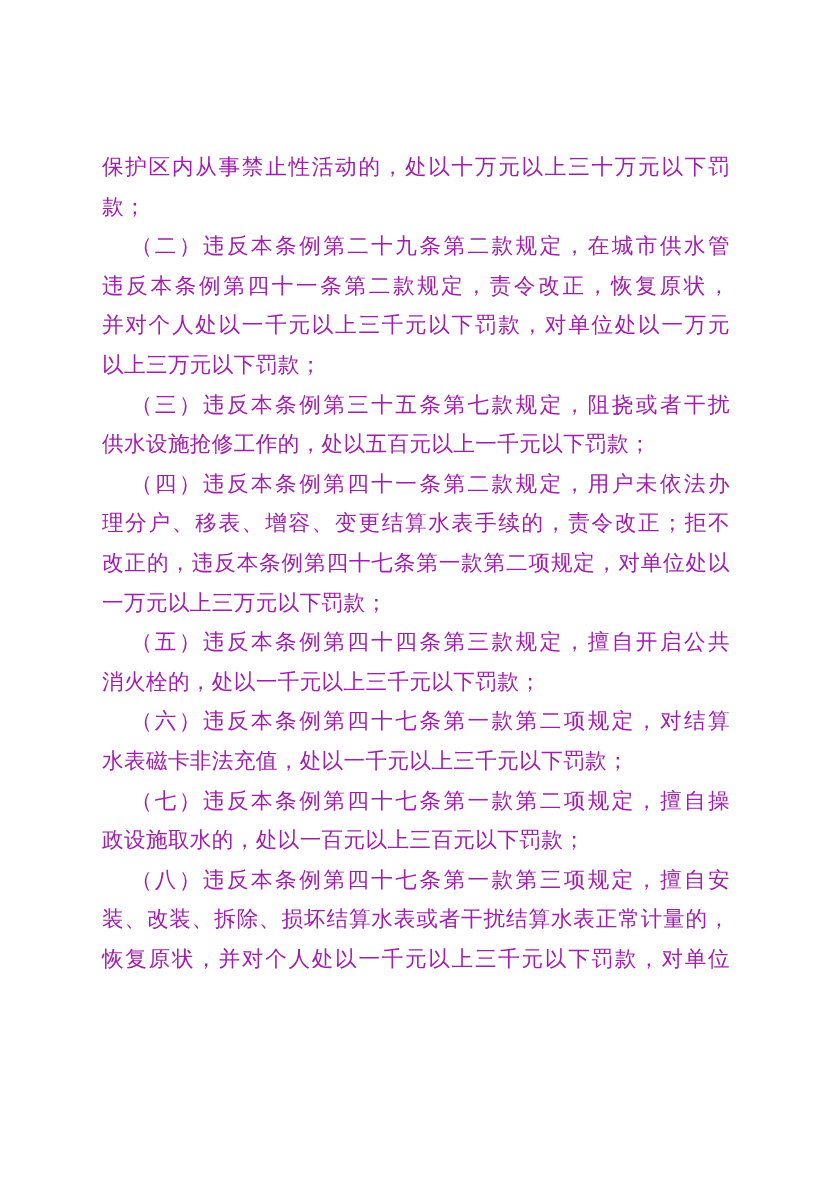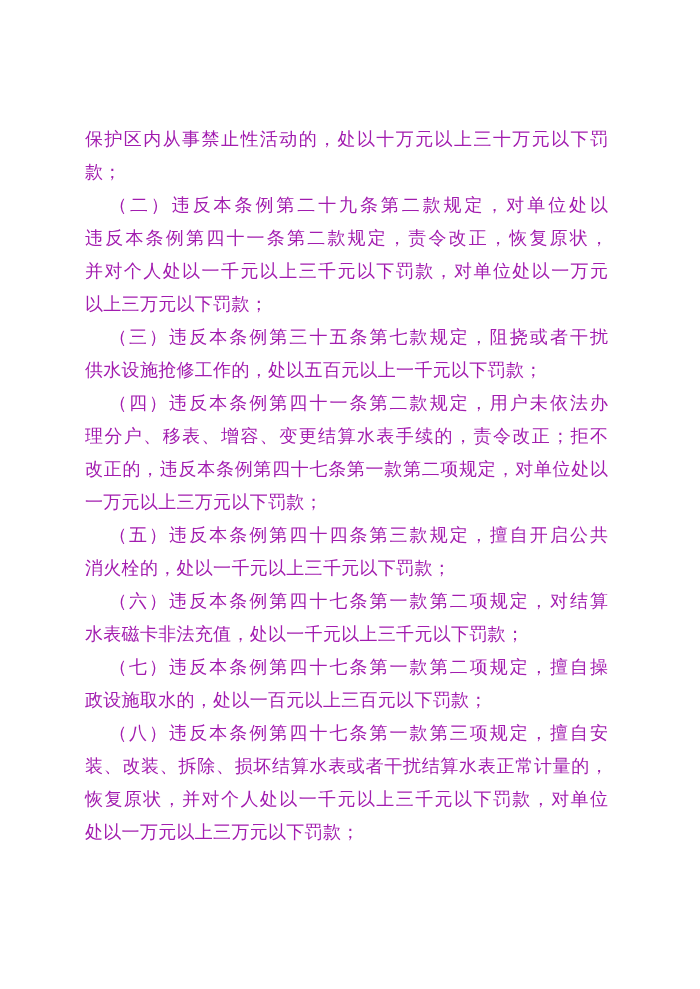--- a/index.html
+++ b/index.html
@@ -49,21 +49,21 @@
 </head>
 <body>
 
 <div class="page">
   <div class="content">
       <div class="paragraph">
         <div class="line">保护区内从事禁止性活动的，处以十万元以上三十万元以下罚</div>
         <div class="line final">款；</div>
       </div>
       <div class="paragraph">
-        <div class="line indent">（二）违反本条例第二十九条第二款规定，对单位处以</div>
+        <div class="line indent">（二）违反本条例第二十九条第二款规定，在城市供水管</div>
         <div class="line">违反本条例第四十一条第二款规定，责令改正，恢复原状，</div>
         <div class="line">并对个人处以一千元以上三千元以下罚款，对单位处以一万元</div>
         <div class="line final">以上三万元以下罚款；</div>
       </div>
       <div class="paragraph">
         <div class="line indent">（三）违反本条例第三十五条第七款规定，阻挠或者干扰</div>
         <div class="line final">供水设施抢修工作的，处以五百元以上一千元以下罚款；</div>
       </div>
       <div class="paragraph">
         <div class="line indent">（四）违反本条例第四十一条第二款规定，用户未依法办</div>
@@ -80,16 +80,15 @@
         <div class="line final">水表磁卡非法充值，处以一千元以上三千元以下罚款；</div>
       </div>
       <div class="paragraph">
         <div class="line indent">（七）违反本条例第四十七条第一款第二项规定，擅自操</div>
         <div class="line final">政设施取水的，处以一百元以上三百元以下罚款；</div>
       </div>
       <div class="paragraph">
         <div class="line indent">（八）违反本条例第四十七条第一款第三项规定，擅自安</div>
         <div class="line">装、改装、拆除、损坏结算水表或者干扰结算水表正常计量的，</div>
         <div class="line">恢复原状，并对个人处以一千元以上三千元以下罚款，对单位</div>
-        <div class="line final">处以一万元以上三万元以下罚款；</div>
       </div>
     </div>
 </div>
 
 </body></html>

